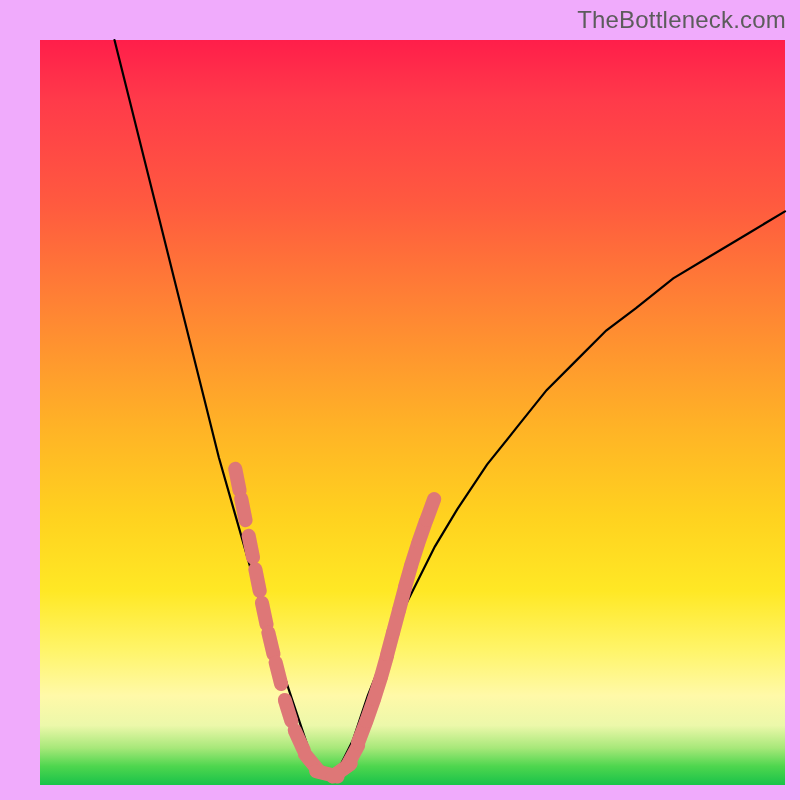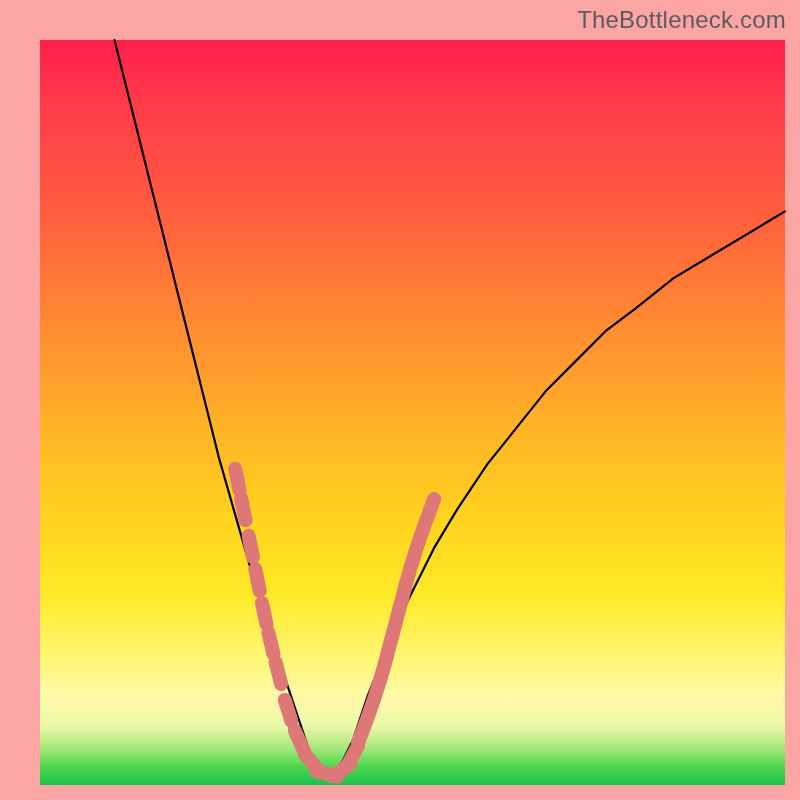--- a/index.html
+++ b/index.html
@@ -8,21 +8,21 @@
     width: 800px;
     height: 800px;
     overflow: hidden;
     background: #000;
     font-family: Arial, Helvetica, sans-serif;
   }
   .frame {
     position: relative;
     width: 800px;
     height: 800px;
-    background: #fca5a5;
+    background: #f0abfc;
   }
   .plot-area {
     position: absolute;
     left: 40px;
     top: 40px;
     width: 745px;
     height: 745px;
     
     background: linear-gradient(
       to bottom,

